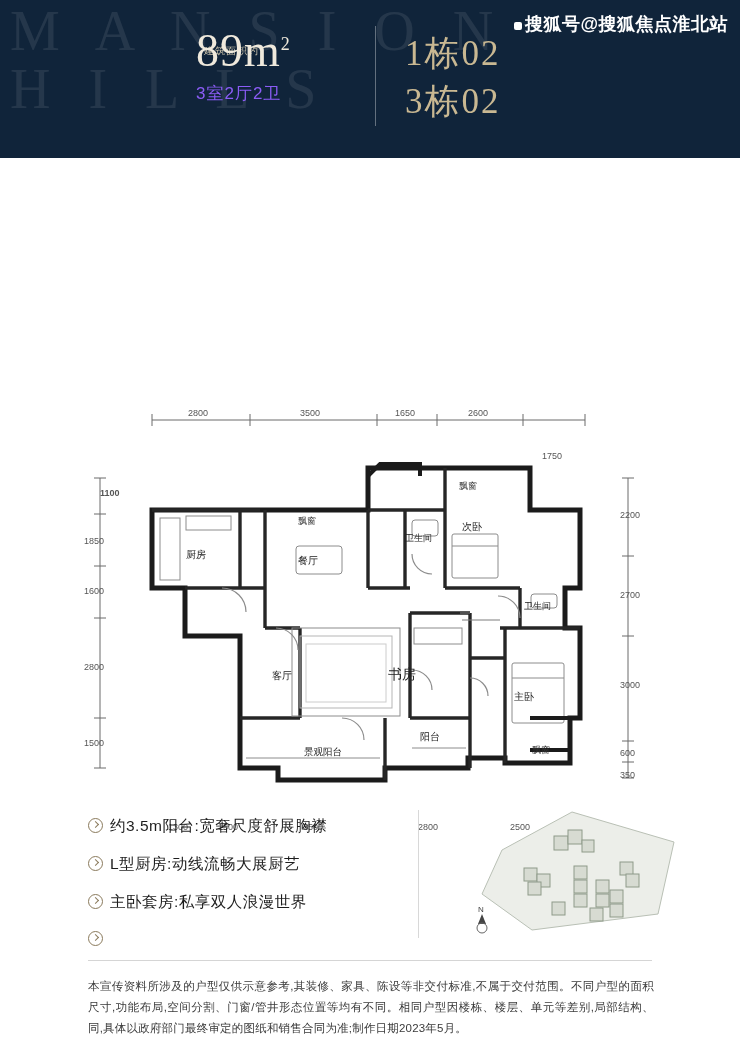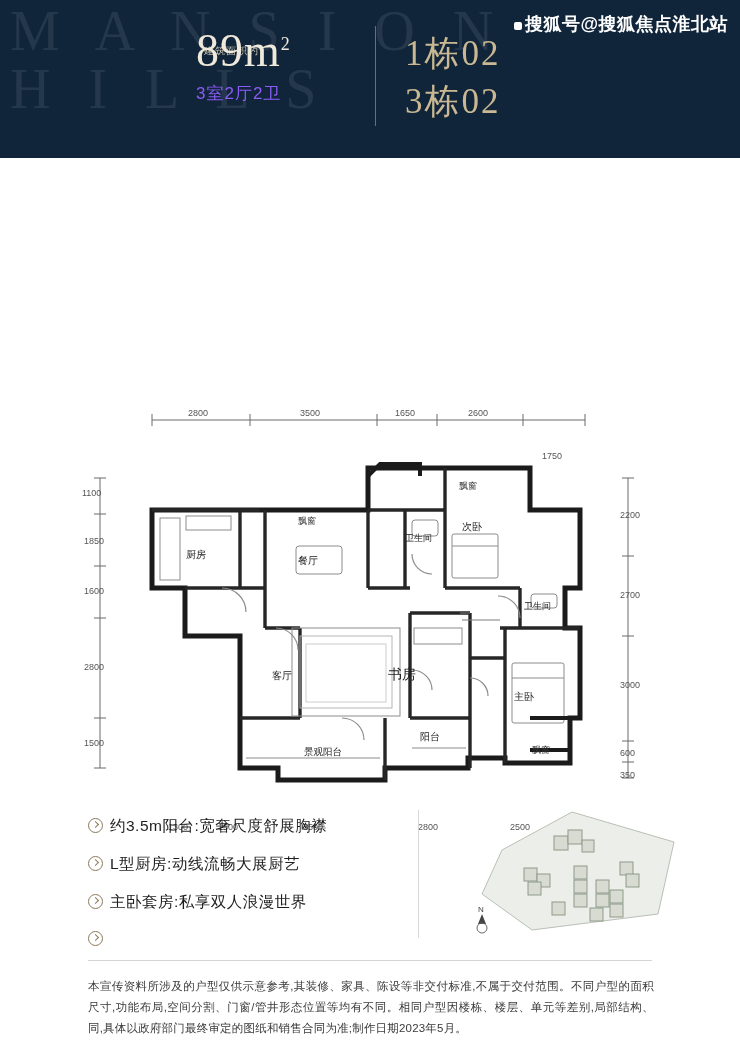--- a/index.html
+++ b/index.html
@@ -343,21 +343,21 @@
   <div class="dim-text" style="left:468px;top:250px;">2600</div>
   <div class="dim-text" style="left:542px;top:250px;margin-top:43px;">1750</div>
 
   <div class="dim-text" style="left:168px;top:664px;">1300</div>
   <div class="dim-text" style="left:218px;top:664px;">1500</div>
   <div class="dim-text" style="left:303px;top:664px;">3500</div>
   <div class="dim-text" style="left:418px;top:664px;">2800</div>
   <div class="dim-text" style="left:510px;top:664px;">2500</div>
   <div class="dim-text" style="left:564px;top:664px;">700</div>
 
-  <div class="dim-text" style="left:82px;top:330px;">1100</div>
+  <div class="dim-text" style="left:100px;top:330px;font-weight:bold;">1100</div>
   <div class="dim-text" style="left:84px;top:378px;">1850</div>
   <div class="dim-text" style="left:84px;top:428px;">1600</div>
   <div class="dim-text" style="left:84px;top:504px;">2800</div>
   <div class="dim-text" style="left:84px;top:580px;">1500</div>
 
   <div class="dim-text" style="left:620px;top:352px;">2200</div>
   <div class="dim-text" style="left:620px;top:432px;">2700</div>
   <div class="dim-text" style="left:620px;top:522px;">3000</div>
   <div class="dim-text" style="left:620px;top:590px;">600</div>
   <div class="dim-text" style="left:620px;top:612px;">350</div>

